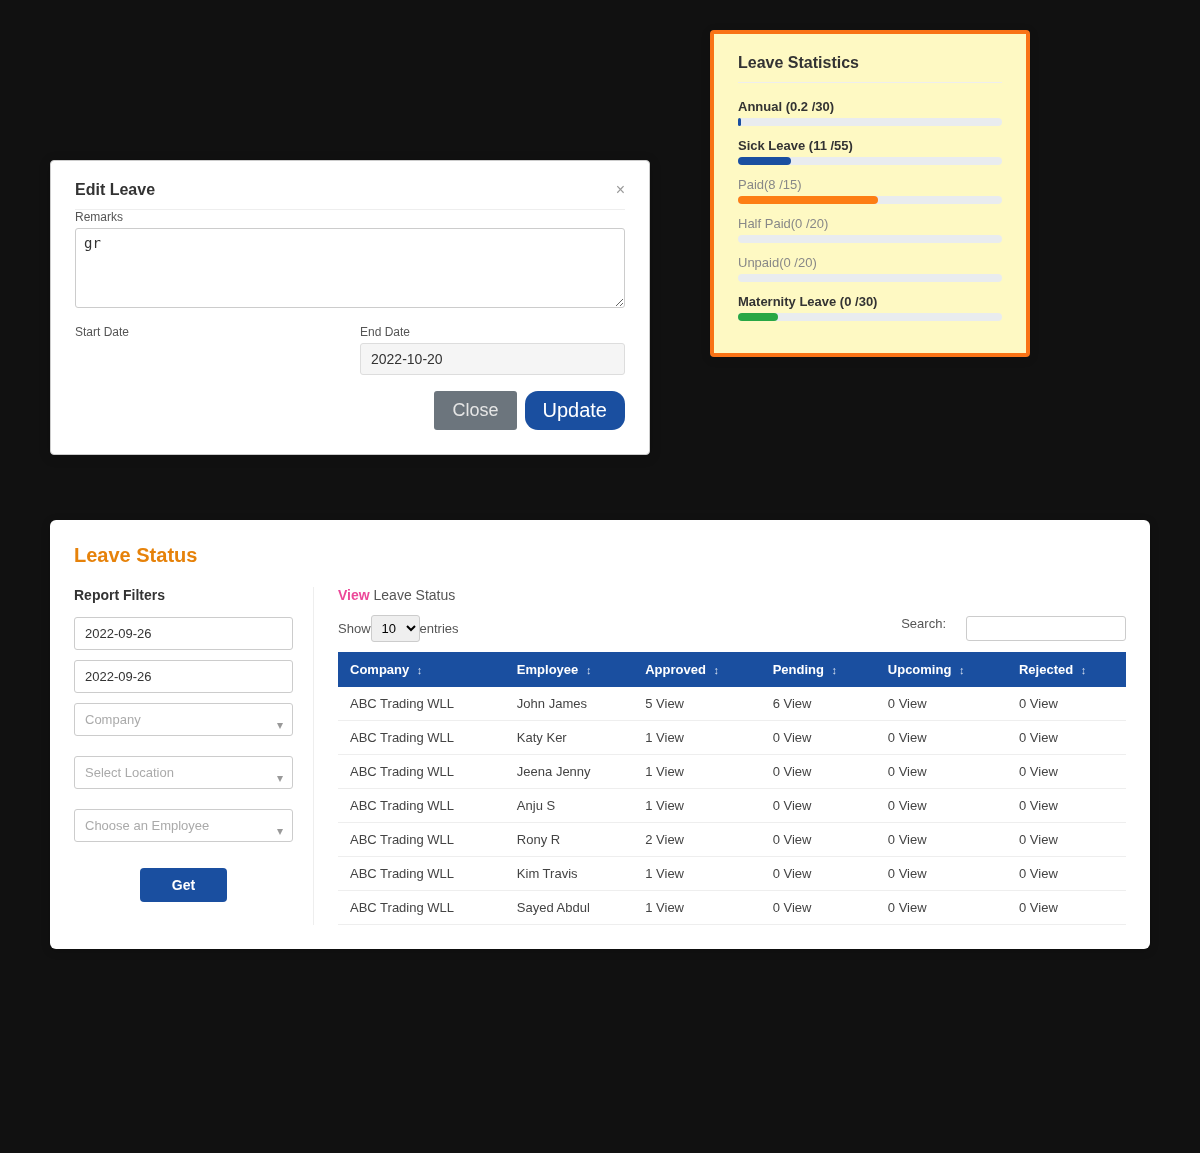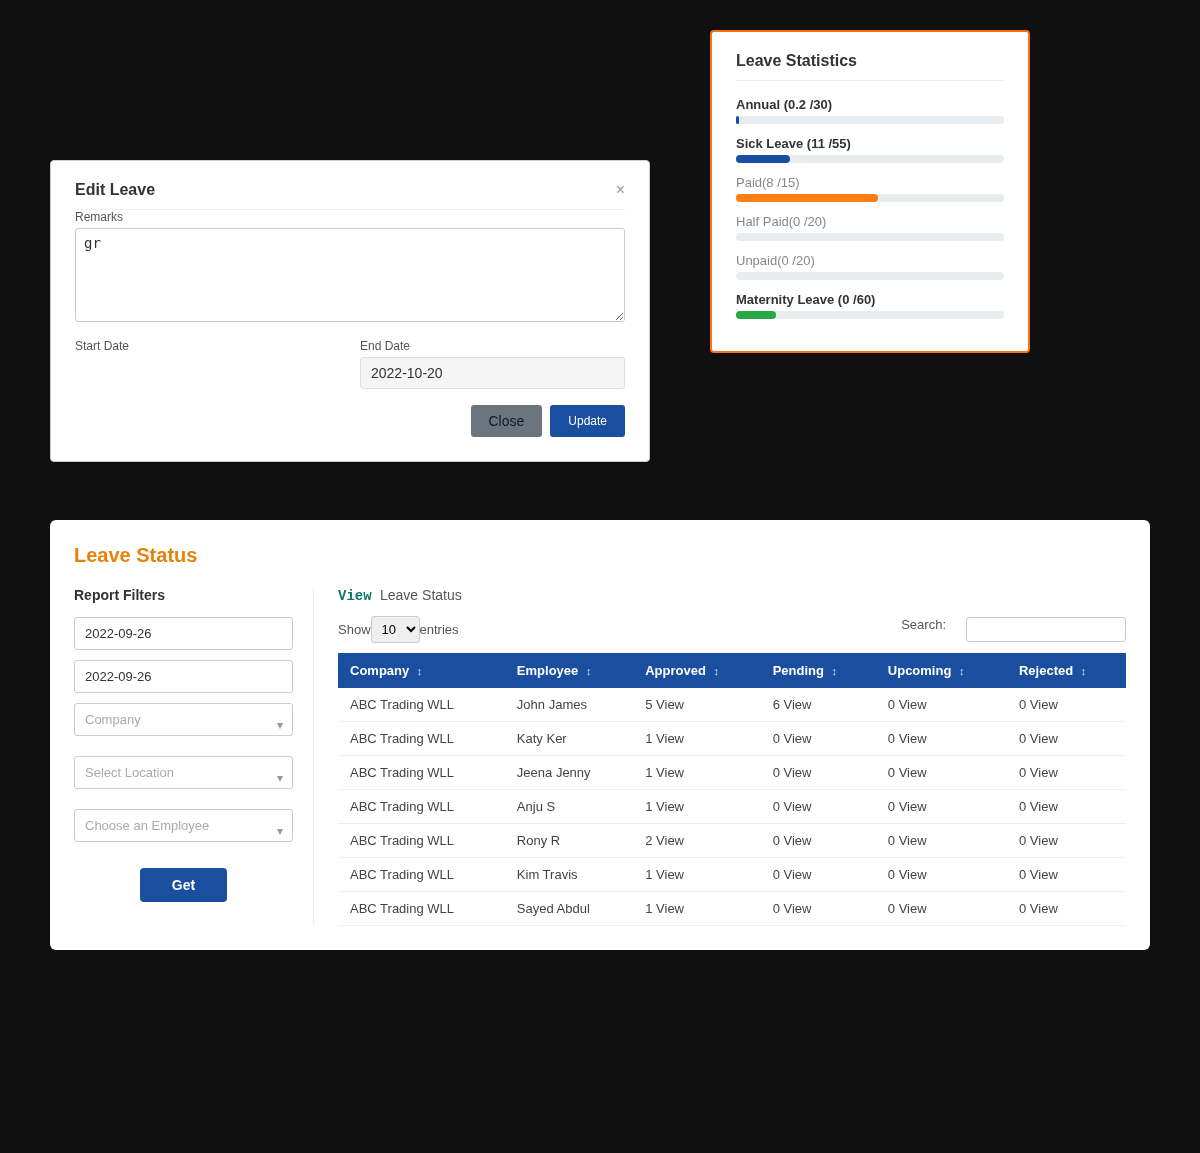--- a/index.html
+++ b/index.html
@@ -50,21 +50,21 @@
       margin-bottom: 14px;
     }
     .form-label {
       display: block;
       font-size: 12px;
       color: #555;
       margin-bottom: 4px;
     }
     .form-textarea {
       width: 100%;
-      height: 94px;
+      height: 80px;
       border: 1px solid #ccc;
       border-radius: 3px;
       padding: 6px 8px;
       font-size: 14px;
       resize: vertical;
       color: #333;
     }
     .date-row {
       display: flex;
       gap: 20px;
@@ -84,44 +84,44 @@
     }
     .modal-footer {
       display: flex;
       justify-content: flex-end;
       gap: 8px;
       margin-top: 10px;
     }
     .btn-close {
       padding: 8px 18px;
       background: #6c757d;
-      color: #0f172a;
+      color: #e5e5e5;
       border: none;
       border-radius: 3px;
       cursor: pointer;
-      font-size: 14px;
+      font-size: 18px;
     }
     .btn-update {
       padding: 8px 18px;
       background: #1a4fa0;
       color: #fff;
       border: none;
-      border-radius: 3px;
+      border-radius: 13px;
       cursor: pointer;
-      font-size: 12px;
+      font-size: 20px;
     }
 
     
     .leave-stats-panel {
       position: absolute;
       top: 30px;
       left: 710px;
       width: 320px;
-      background: #ffffff;
-      border: 2px solid #f97316;
+      background: #fef9c3;
+      border: 4px solid #f97316;
       border-radius: 4px;
       padding: 20px 24px;
       box-shadow: 0 2px 10px rgba(0,0,0,0.15);
       z-index: 10;
     }
     .stats-title {
       font-size: 16px;
       font-weight: bold;
       color: #333;
       margin-bottom: 16px;
@@ -248,21 +248,21 @@
     .table-header-row {
       display: flex;
       justify-content: space-between;
       align-items: center;
       margin-bottom: 12px;
     }
     .view-label {
       font-size: 14px;
       color: #555;
     }
-    .view-label span { font-weight: bold; color: #0f766e; font-family: Liberation Mono, monospace; }
+    .view-label span { font-weight: bold; color: #ec4899; }
     .table-controls {
       display: flex;
       justify-content: space-between;
       align-items: center;
       margin-bottom: 10px;
     }
     .show-entries {
       display: flex;
       align-items: center;
       font-size: 13px;
@@ -372,21 +372,21 @@
           <div class="stat-bar-fill yellow" style="width: 0%;"></div>
         </div>
       </div>
       <div class="stat-item">
         <div class="stat-label gray">Unpaid(0 /20)</div>
         <div class="stat-bar-bg">
           <div class="stat-bar-fill red" style="width: 0%;"></div>
         </div>
       </div>
       <div class="stat-item">
-        <div class="stat-label bold">Maternity Leave (0 /60)</div>
+        <div class="stat-label bold">Maternity Leave (0 /30)</div>
         <div class="stat-bar-bg">
           <div class="stat-bar-fill green" style="width: 15%;"></div>
         </div>
       </div>
     </div>
 </div>
 
 <div class="leave-status-section">
   <div class="section-title">Leave Status</div>
   <div class="leave-status-body">

